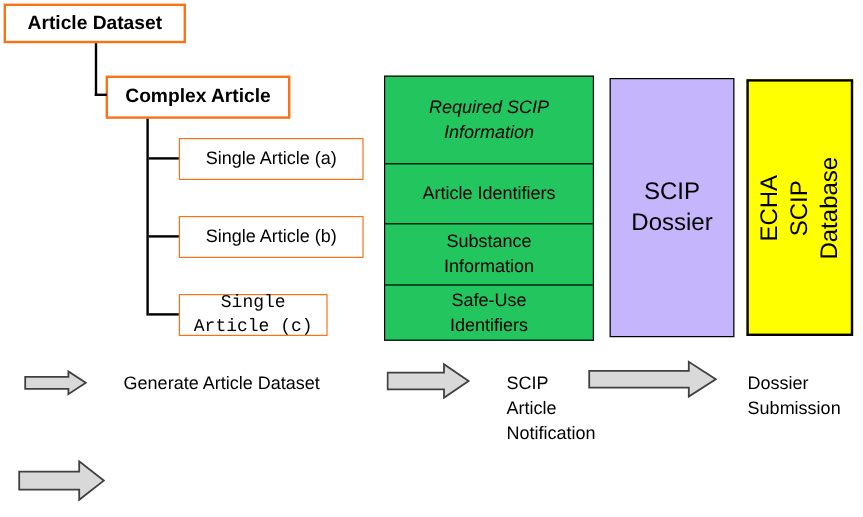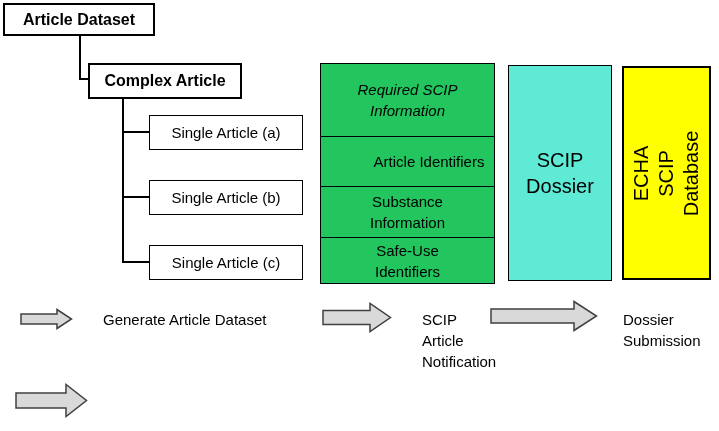--- a/index.html
+++ b/index.html
@@ -1,21 +1,21 @@
 <!DOCTYPE html>
 <html><head>
 <meta charset="utf-8">
 <style>
   html,body { margin:0; padding:0; background:#fff; }
   #canvas {
     position:relative; width:719px; height:431px; background:#ffffff;
     font-family:"Liberation Sans", sans-serif; color:#000; overflow:hidden;
   }
   .box {
-    position:absolute; background:#fff; border:2px solid #000000;
+    position:absolute; background:#fff; border:2px solid #f97316;
     display:flex; align-items:center; justify-content:center;
     text-align:center; box-sizing:border-box; font-size:15px; line-height:20px;
   }
   .box.bold { font-weight:bold; font-size:16px; }
   .box.thin { border-width:1.5px; }
   .line { position:absolute; background:#000; }
   .table {
     position:absolute; left:320px; top:63px; width:175px; height:221px;
     border:1.5px solid #000; box-sizing:border-box; background:#22c55e;
     display:flex; flex-direction:column;
@@ -50,45 +50,45 @@
 <div id="canvas">
 
   <div class="box bold" style="left:3px; top:3px; width:152px; height:33px;">Article Dataset</div>
 
   <div class="box bold" style="left:88px; top:63px; width:154px; height:36px;">Complex Article</div>
 
   <div class="box thin" style="left:149px; top:115px; width:154px; height:35px;">Single Article (a)</div>
 
   <div class="box thin" style="left:149px; top:180px; width:154px; height:35px;">Single Article (b)</div>
 
-  <div class="box thin" style="left:149px; top:245px; width:154px; height:35px;">Single Article (c)</div>
+  <div class="box thin" style="left:149px; top:245px; width:124px; height:35px;font-family:Liberation Mono, monospace;">Single Article (c)</div>
 
   <div class="line" style="left:79px; top:36px; width:2px; height:44px;"></div>
   <div class="line" style="left:79px; top:78px; width:10px; height:2px;"></div>
   <div class="line" style="left:122px; top:99px; width:2px; height:164px;"></div>
   <div class="line" style="left:124px; top:131px; width:25px; height:2px;"></div>
   <div class="line" style="left:124px; top:196px; width:25px; height:2px;"></div>
   <div class="line" style="left:124px; top:261px; width:25px; height:2px;"></div>
 
   <div class="table">
     <div class="trow header" style="height:72px;">
       <span class="cell-text">Required SCIP Information</span>
     </div>
-    <div class="trow" style="height:50px;justify-content:flex-end;">
+    <div class="trow" style="height:50px;">
       <span class="cell-text">Article Identifiers</span>
     </div>
     <div class="trow" style="height:51px;">
       <span class="cell-text">Substance Information</span>
     </div>
     <div class="trow" style="flex:1;">
       <span class="cell-text">Safe-Use Identifiers</span>
     </div>
   </div>
 
-  <div class="bigbox" id="dossier-box" style="background: #5eead4;">
+  <div class="bigbox" id="dossier-box" style="background: #c4b5fd;">
     <span style="display:inline-block; width:90px;">SCIP Dossier</span>
   </div>
 
   <div class="bigbox" id="database-box" style="background: rgb(255, 255, 0);">
     <span class="vtext">ECHA SCIP Database</span>
   </div>
 
   <svg class="arrow" style="left:20px; top:308px;" width="53" height="22">
     <polygon points="1,6 37,6 37,1.5 51.5,11 37,20.5 37,16 1,16" fill="#d9d9d9" stroke="#404040" stroke-width="1.5"></polygon>
   </svg>

